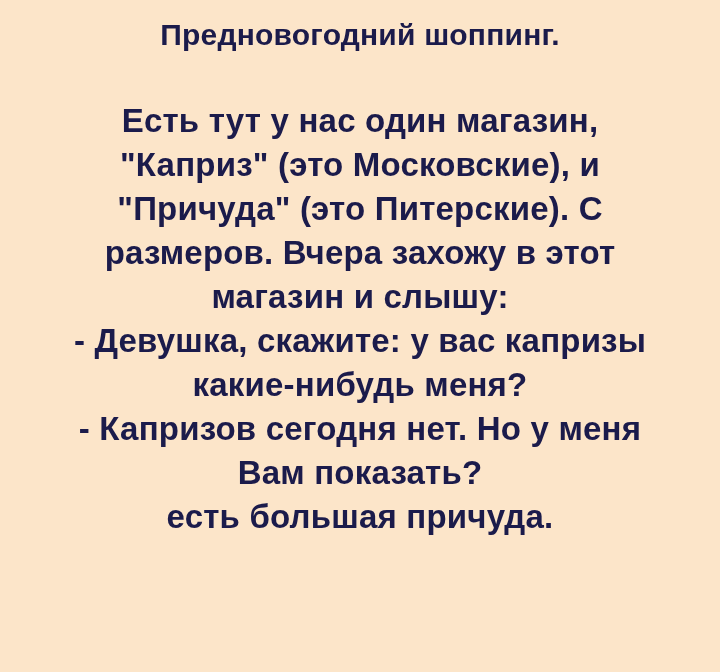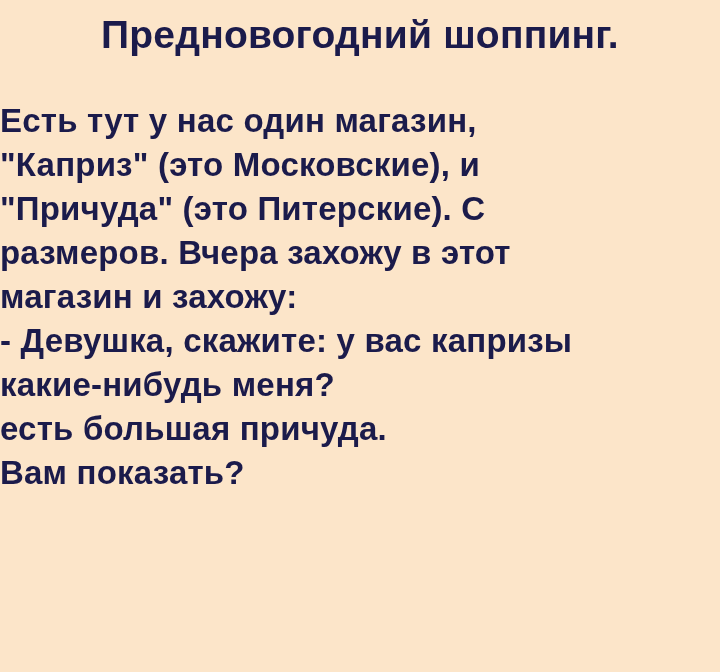--- a/index.html
+++ b/index.html
@@ -21,49 +21,50 @@
     height: 672px;
     background: var(--bg);
     color: var(--fg);
     display: flex;
     flex-direction: column;
     align-items: center;
     padding-top: 13px;
     text-align: center;
   }
   .meme-title {
-    font-size: 39px;
+    font-size: 30px;
     font-weight: 700;
     line-height: 44px;
     margin-bottom: 42px;
     letter-spacing: 0.2px;
   }
   .meme-body {
     width: 100%;
     display: flex;
     flex-direction: column;
-    align-items: flex-start;
+    align-items: center;
   }
   .meme-line {
     font-size: 33px;
     font-weight: 700;
     line-height: 44px;
     white-space: nowrap;
     letter-spacing: 0.2px;
   }
 </style>
 </head>
 <body>
 
 <div class="meme-card">
   <h1 class="meme-title">Предновогодний шоппинг.</h1>
   <div class="meme-body">
     <div class="meme-line">Есть тут у нас один магазин,</div>
     <div class="meme-line">"Каприз" (это Московские), и</div>
     <div class="meme-line">"Причуда" (это Питерские). С</div>
     <div class="meme-line">размеров. Вчера захожу в этот</div>
-    <div class="meme-line">магазин и захожу:</div>
+    <div class="meme-line">магазин и слышу:</div>
     <div class="meme-line">- Девушка, скажите: у вас капризы</div>
     <div class="meme-line">какие-нибудь меня?</div>
+    <div class="meme-line">- Капризов сегодня нет. Но у меня</div>
+    <div class="meme-line">Вам показать?</div>
     <div class="meme-line">есть большая причуда.</div>
-    <div class="meme-line">Вам показать?</div>
   </div>
 </div>
 
 </body></html>

